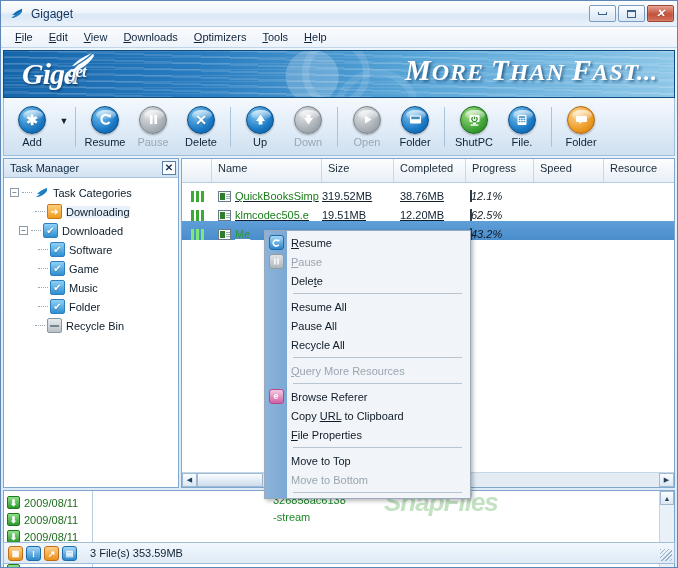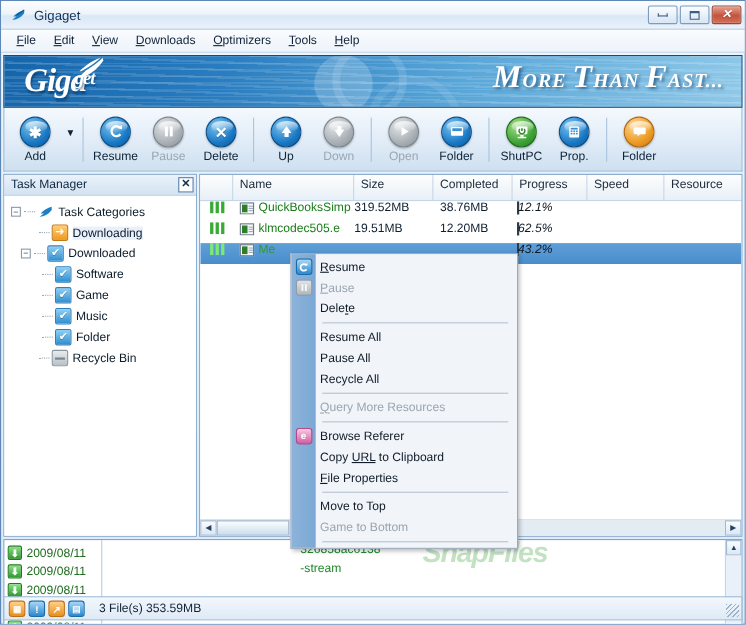--- a/index.html
+++ b/index.html
@@ -103,21 +103,21 @@
     width: 34px; height: 22px; z-index: 4;
   }
   .tagline {
     position: absolute; z-index: 3; right: 16px; top: 3px;
     font-family: "Liberation Serif", serif;
     font-style: italic; font-weight: bold;
     font-size: 29px; color: #ffffff;
     letter-spacing: 1px;
     text-shadow: 2px 2px 3px rgba(0,45,90,.6);
   }
-  .tagline .sc { font-size: 18px; }
+  .tagline .sc { font-size: 24px; }
 
   
   .toolbar {
     height: 58px; margin: 0 2px;
     background: linear-gradient(#f4f9fd 0%, #e2edf8 50%, #cfe0f0 100%);
     border: 1px solid #9cbcd9; border-top: none;
     display: flex; align-items: center;
     padding: 0 4px;
   }
   .tb-group { display: flex; align-items: center; height: 52px; }
@@ -242,21 +242,21 @@
     background: linear-gradient(#fdfefe, #e7eff7);
     border-bottom: 1px solid #b9cde0;
   }
   .lhead .hc {
     font-size: 11px; color: #1b2b3a;
     padding: 3px 0 0 6px;
     border-right: 1px solid #c8d8e6;
     overflow: hidden; white-space: nowrap;
   }
   .lbody { flex: 1 1 auto; position: relative; overflow: hidden; background: #fff; }
-  .lrow { display: flex; height: 19px; align-items: flex-start; font-size: 11px; color: #102030; }
+  .lrow { display: flex; height: 19px; align-items: flex-end; font-size: 11px; color: #102030; text-decoration: underline; }
   .lrow.sel { background: linear-gradient(#5f9fd8, #4a8dcc); color: #fff; }
   .lrow .cell { padding-left: 6px; overflow: hidden; white-space: nowrap; flex: none; }
   .statebars { display: flex; gap: 2px; padding-left: 9px; }
   .statebars i { display: block; width: 3px; height: 11px; background: #3aaa35; }
   .lrow.sel .statebars i { background: #7ce876; }
   .fileicon {
     width: 13px; height: 11px; flex: none;
     border: 1px solid #6b7a88; background: #f6f8fa;
     position: relative; margin-right: 4px;
   }
@@ -566,21 +566,21 @@
                 <rect x="3.8" y="3.2" width="6.4" height="1.6"></rect>
                 <rect x="3.8" y="5.6" width="1.6" height="1.4"></rect>
                 <rect x="6.2" y="5.6" width="1.6" height="1.4"></rect>
                 <rect x="8.6" y="5.6" width="1.6" height="1.4"></rect>
                 <rect x="3.8" y="7.8" width="1.6" height="1.4"></rect>
                 <rect x="6.2" y="7.8" width="1.6" height="1.4"></rect>
                 <rect x="8.6" y="7.8" width="1.6" height="1.4"></rect>
               </g>
             </svg>
         </span>
-        <span class="lbl">Prop.</span>
+        <span class="lbl">File.</span>
       </div>
     </div>
     <div class="tb-sep"></div>
     <div class="tb-group">
       <div class="tbtn">
         <span class="orb orange">
           <svg width="15" height="13" viewBox="0 0 15 13">
               <path d="M3 3 h9 a1 1 0 0 1 1 1 v4 a1 1 0 0 1 -1 1 h-4 l-2.6 2.2 l0.4 -2.2 h-2.8 a1 1 0 0 1 -1 -1 v-4 a1 1 0 0 1 1 -1 z" fill="#fff"></path>
             </svg>
         </span>
@@ -882,21 +882,21 @@
       </div>
 
       <div class="ctxdiv"></div>
 
       <div class="ctxrow">
         <span class="ci"></span>
         <span class="cl">Move to Top</span>
       </div>
       <div class="ctxrow dis">
         <span class="ci"></span>
-        <span class="cl">Game to Bottom</span>
+        <span class="cl">Move to Bottom</span>
       </div>
 
       <div class="ctxdiv"></div>
 
     </div>
   </div>
 
 </div>
 
 </body></html>

